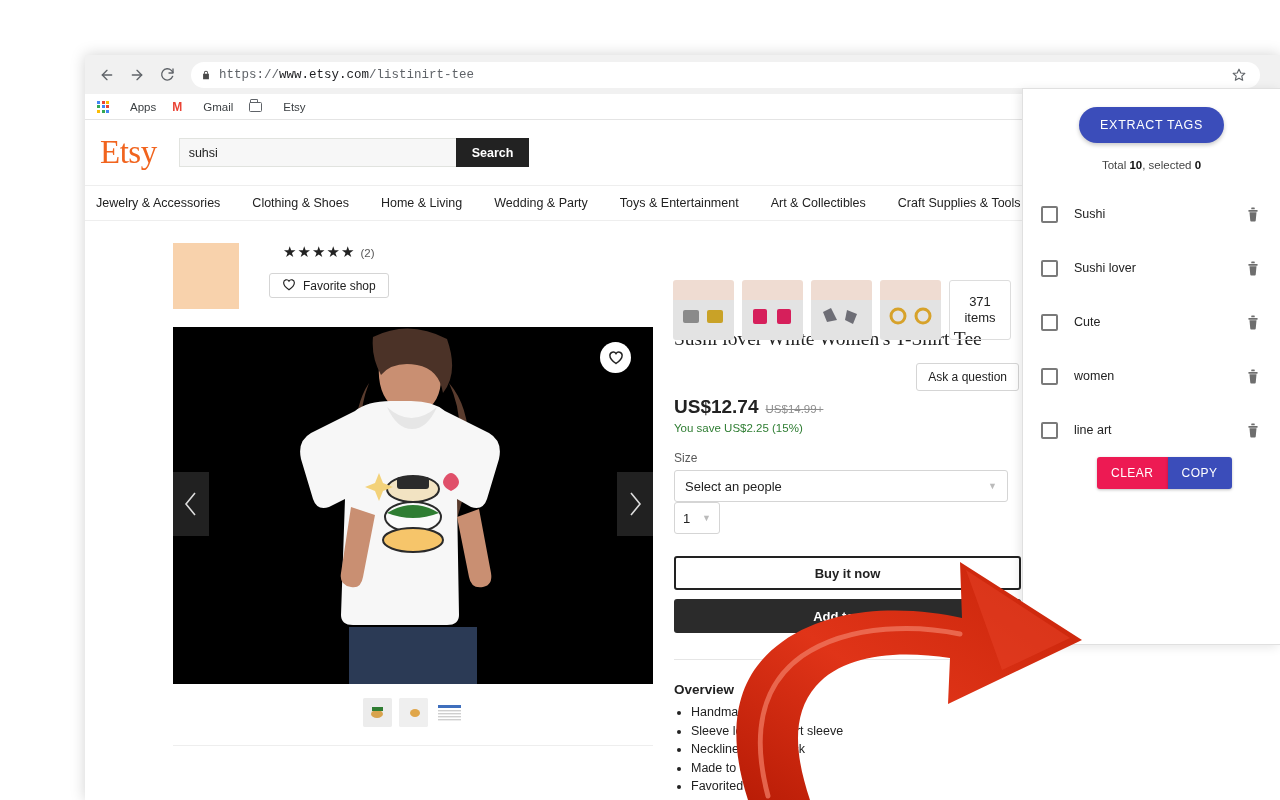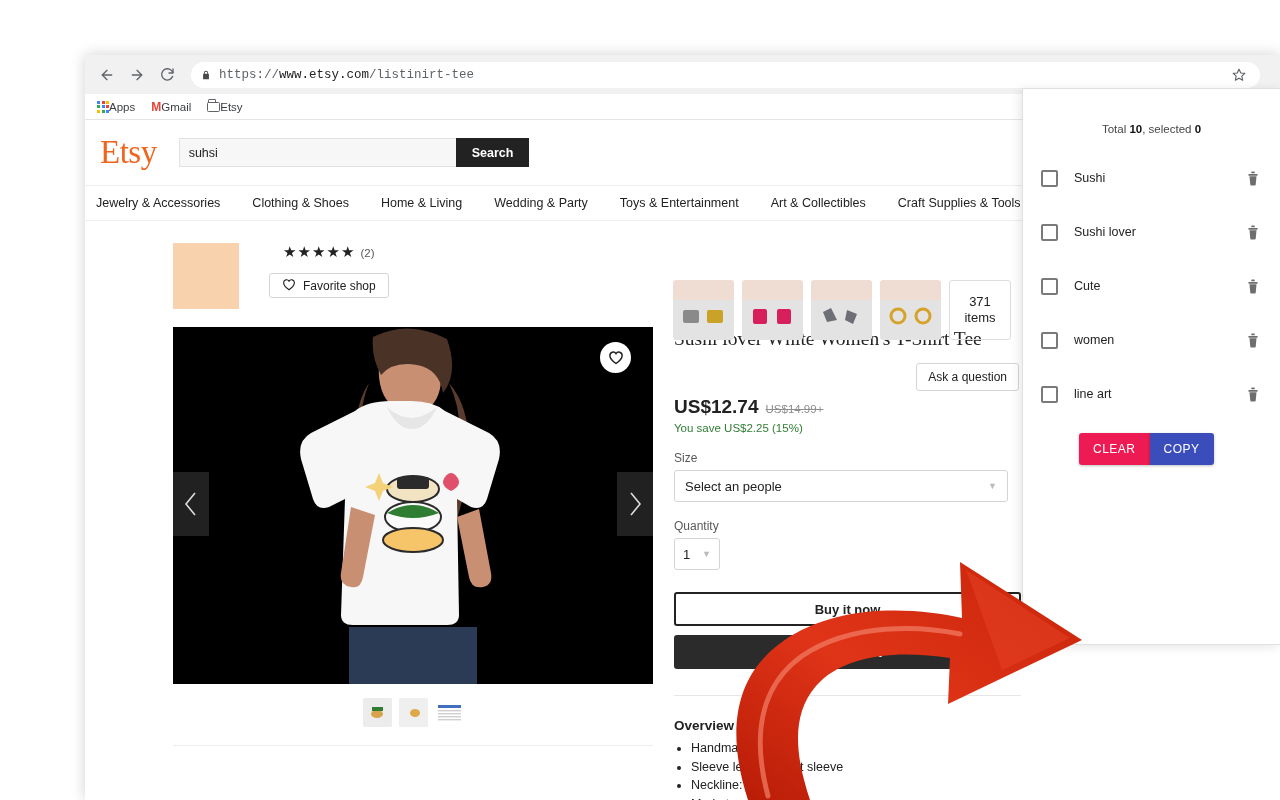--- a/index.html
+++ b/index.html
@@ -45,21 +45,21 @@
   .url-host { color: #202124; }
   .star-btn { width: 22px; height: 22px; flex: none; display:flex; align-items:center; justify-content:center; color:#5f6368; }
 
   .bookmarks {
     height: 26px; background: #fff;
     display: flex; align-items: center;
     padding: 0 0 0 12px; gap: 16px;
     border-bottom: 1px solid #e4e4e4;
     font-size: 11.5px; color: #3c4043;
   }
-  .bm { display: flex; align-items: center; gap: 0; }
+  .bm { display: flex; align-items: center; gap: 21px; }
   .apps-grid { display:grid; grid-template-columns: repeat(3,3px); grid-template-rows: repeat(3,3px); gap:1.5px; }
   .apps-grid i { display:block; width:3px; height:3px; }
   .gmail-m { font-weight: bold; color: #EA4335; font-size: 12px; font-family: "Liberation Sans", sans-serif; }
   .folder { width: 13px; height: 10px; border: 1.4px solid #5f6368; border-radius: 1.5px; position: relative; }
   .folder:before { content:""; position:absolute; top:-3.4px; left:0; width:6px; height:3px; border:1.4px solid #5f6368; border-bottom:none; border-radius:1.5px 1.5px 0 0; }
 
   
   .page { position: relative; background: #fff; height: 680px; }
 
   .etsy-header {
@@ -202,21 +202,21 @@
   }
   .ext-total { text-align: center; font-size: 11.5px; color: #444; margin-top: 16px; }
   .ext-total b { color: #111; }
   .tag-list { margin-top: 16px; }
   .tag-row { display: flex; align-items: center; height: 54px; padding: 0 20px 0 18px; }
   .cb {
     width: 17px; height: 17px; border: 2px solid #7a7a7a; border-radius: 2px; flex: none;
   }
   .tag-name { margin-left: 16px; font-size: 12.5px; color: #222; }
   .trash { margin-left: auto; color: #6e6e6e; display: flex; }
-  .ext-actions { margin-top: 12px; padding-left: 56px; display: flex; }
+  .ext-actions { margin-top: 0; padding-left: 74px; display: flex; }
   .btn-clear {
     background: #ED1A53; color: #fff; border: none; border-radius: 3px 0 0 3px;
     font-size: 12px; letter-spacing: 0.5px; padding: 9px 14px; cursor: pointer;
     box-shadow: 0 1px 3px rgba(0,0,0,0.25);
     font-family: "Liberation Sans", sans-serif;
   }
   .btn-copy {
     background: #3b4dba; color: #fff; border: none; border-radius: 0 3px 3px 0;
     font-size: 12px; letter-spacing: 0.5px; padding: 9px 14px; cursor: pointer;
     box-shadow: 0 1px 3px rgba(0,0,0,0.25);
@@ -464,21 +464,20 @@
             <button class="ask-btn">Ask a question</button>
           </div>
           <div class="save-txt">You save US$2.25 (15%)</div>
 
           <div class="fld-label">Size</div>
           <div class="select">
             <span>Select an people</span>
             <span class="car">▼</span>
           </div>
 
-          <div class="fld-label">Quantity</div>
           <div class="qty">
             <span>1</span>
             <span class="car">▼</span>
           </div>
 
           <button class="buy-btn">Buy it now</button>
           <button class="cart-btn">Add to cart</button>
 
           <div class="info-rule"></div>
           <div class="ov-title">Overview</div>
@@ -488,20 +487,21 @@
             <li><span>Neckline: Crew neck</span></li>
             <li><span>Made to order</span></li>
             <li><span>Favorited by </span><a href="#">people</a></li>
           </ul>
         </div>
       </div>
     </div>
   </div>
 
   <div class="ext">
+    <button class="ext-btn">EXTRACT TAGS</button>
     <div class="ext-total">
       <span>Total </span><b>10</b><span>, selected </span><b>0</b>
     </div>
 
     <div class="tag-list">
       <div class="tag-row">
         <span class="cb"></span>
         <span class="tag-name">Sushi</span>
         <span class="trash">
           <svg width="14" height="16" viewBox="0 0 24 26" fill="#6e6e6e">

